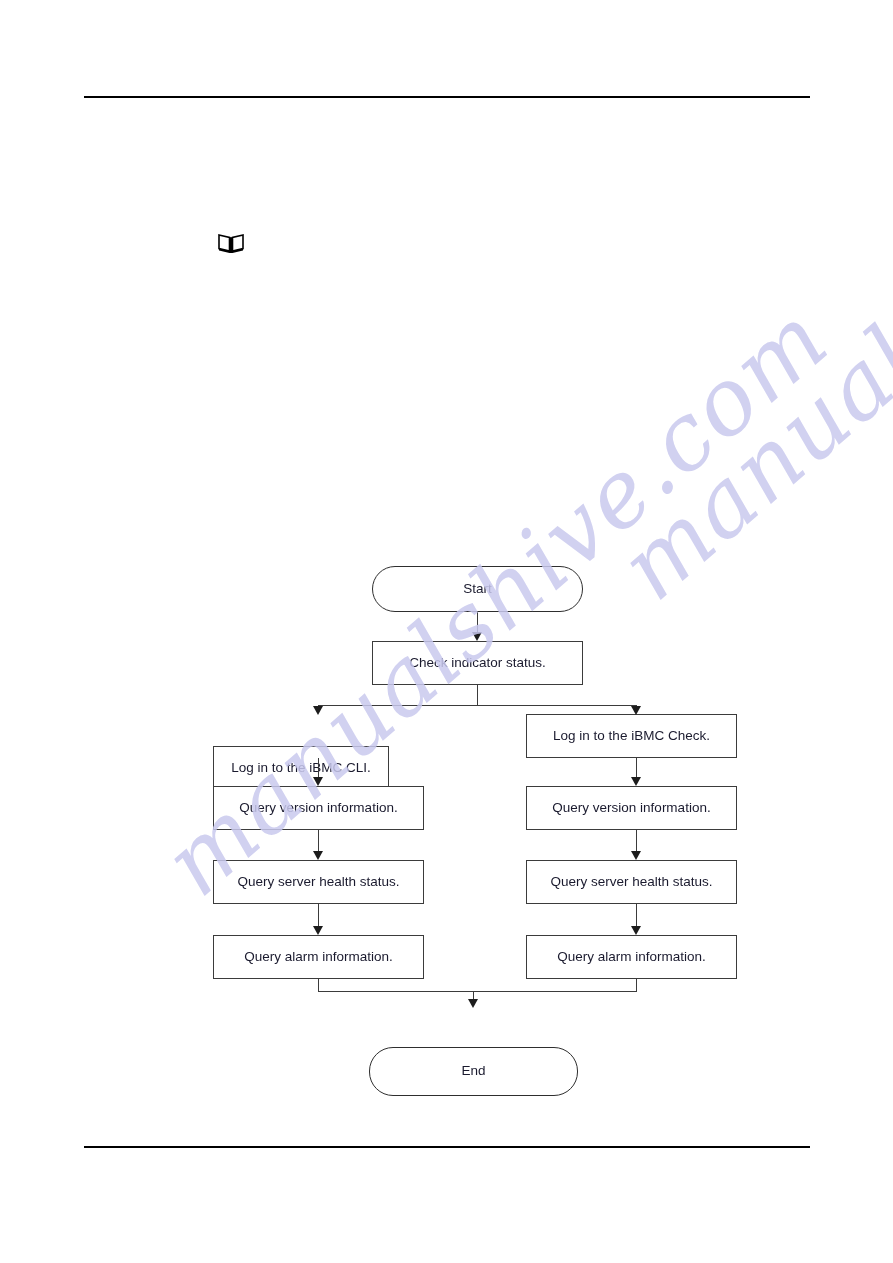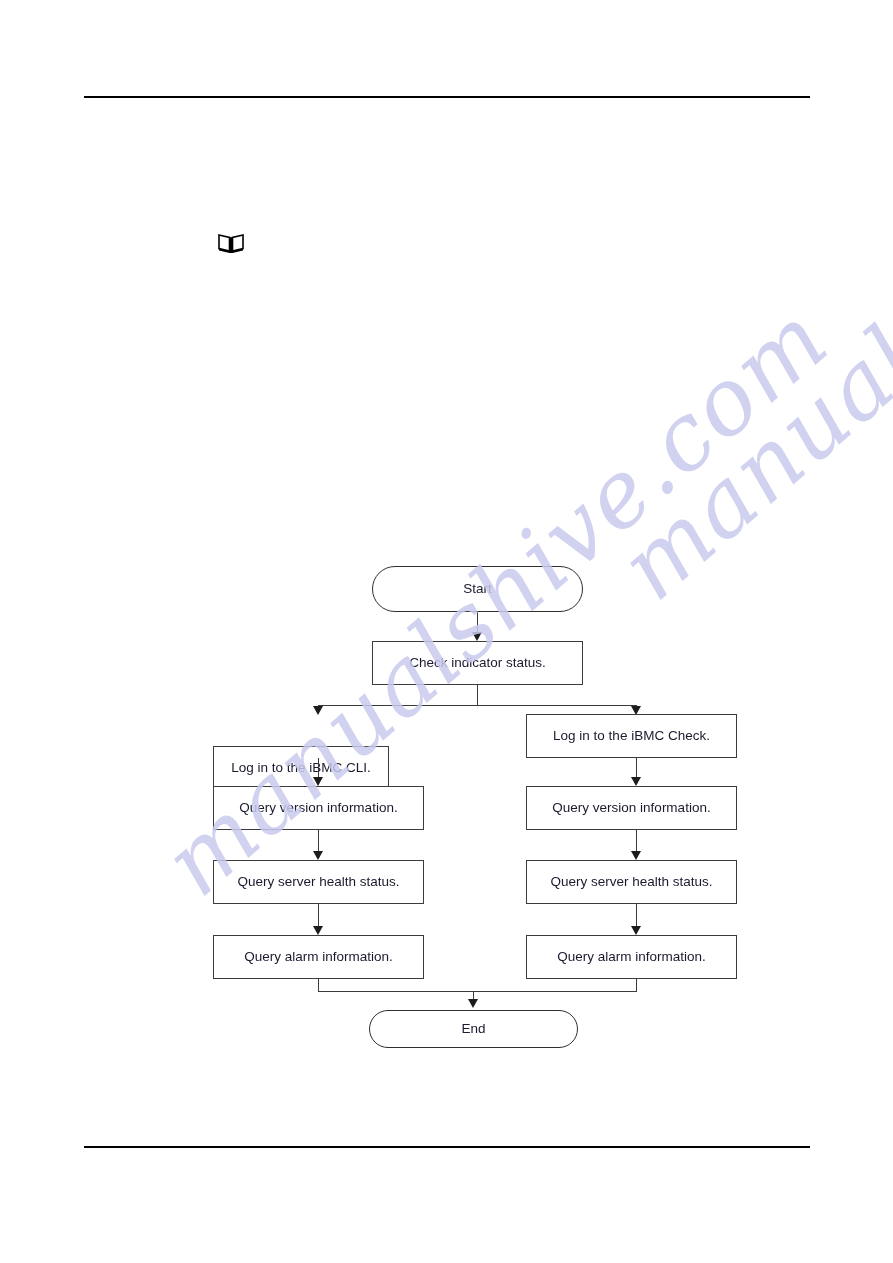--- a/index.html
+++ b/index.html
@@ -208,21 +208,21 @@
     </div>
 
     <div class="node" style="left:526px; top:860px; width:211px; height:44px;">
       <span>Query server health status.</span>
     </div>
 
     <div class="node" style="left:526px; top:935px; width:211px; height:44px;">
       <span>Query alarm information.</span>
     </div>
 
-    <div class="node terminator" style="left:369px; top:1010px; width:209px; height:38px;">
+    <div class="node terminator" style="left:369px; top:1047px; width:209px; height:49px;">
       <span>End</span>
     </div>
 
   </div>
 
   <div id="watermark">
     <span id="wm-a">manualshive.com</span>
     <span id="wm-b">manualshive.com</span>
   </div>
 

